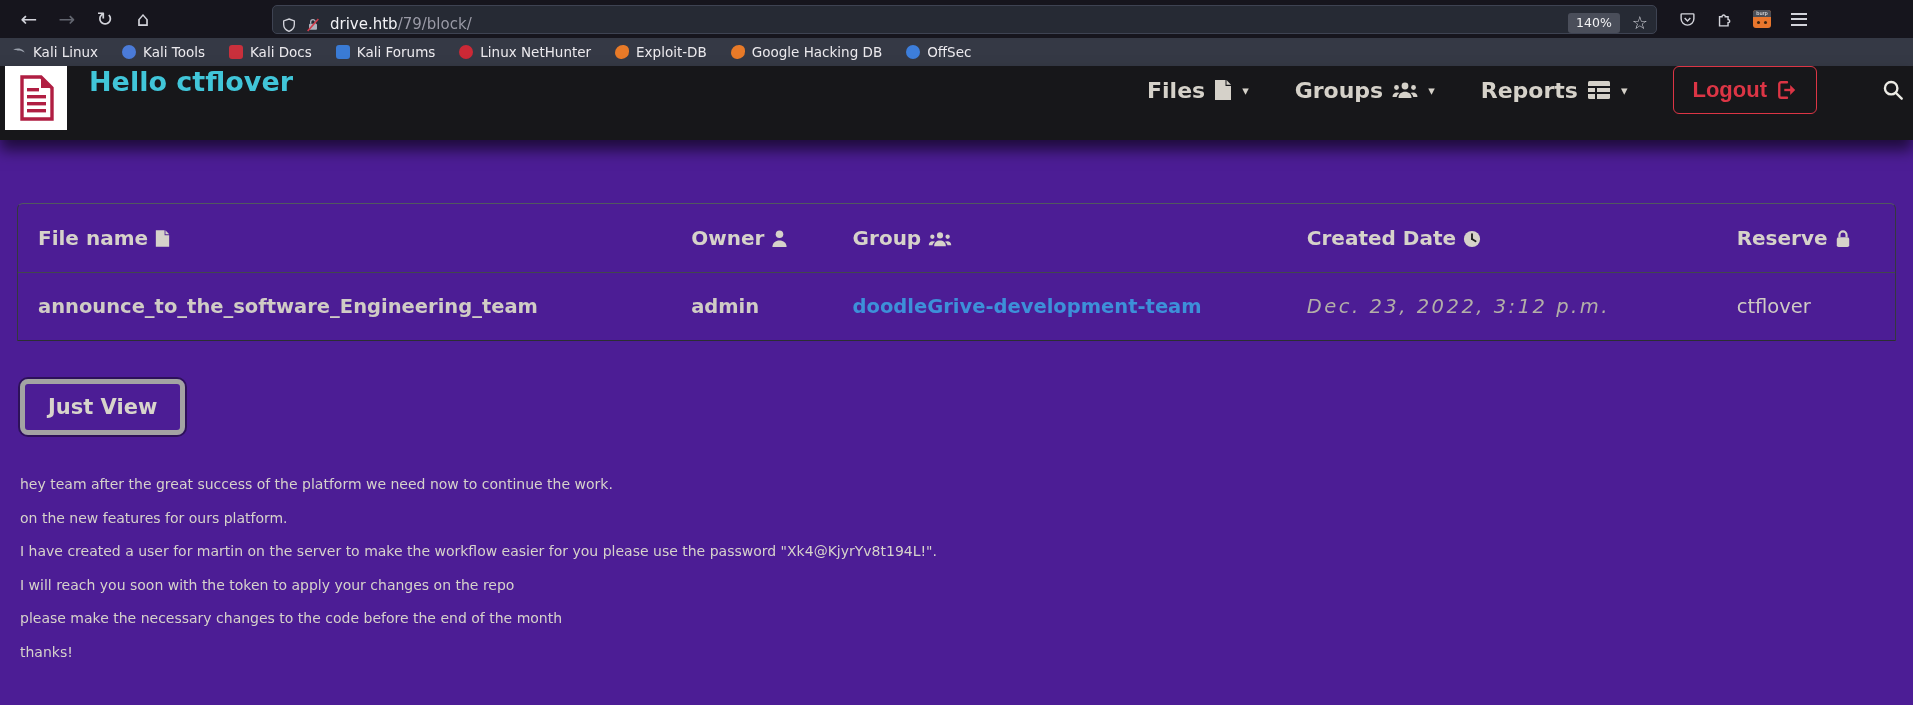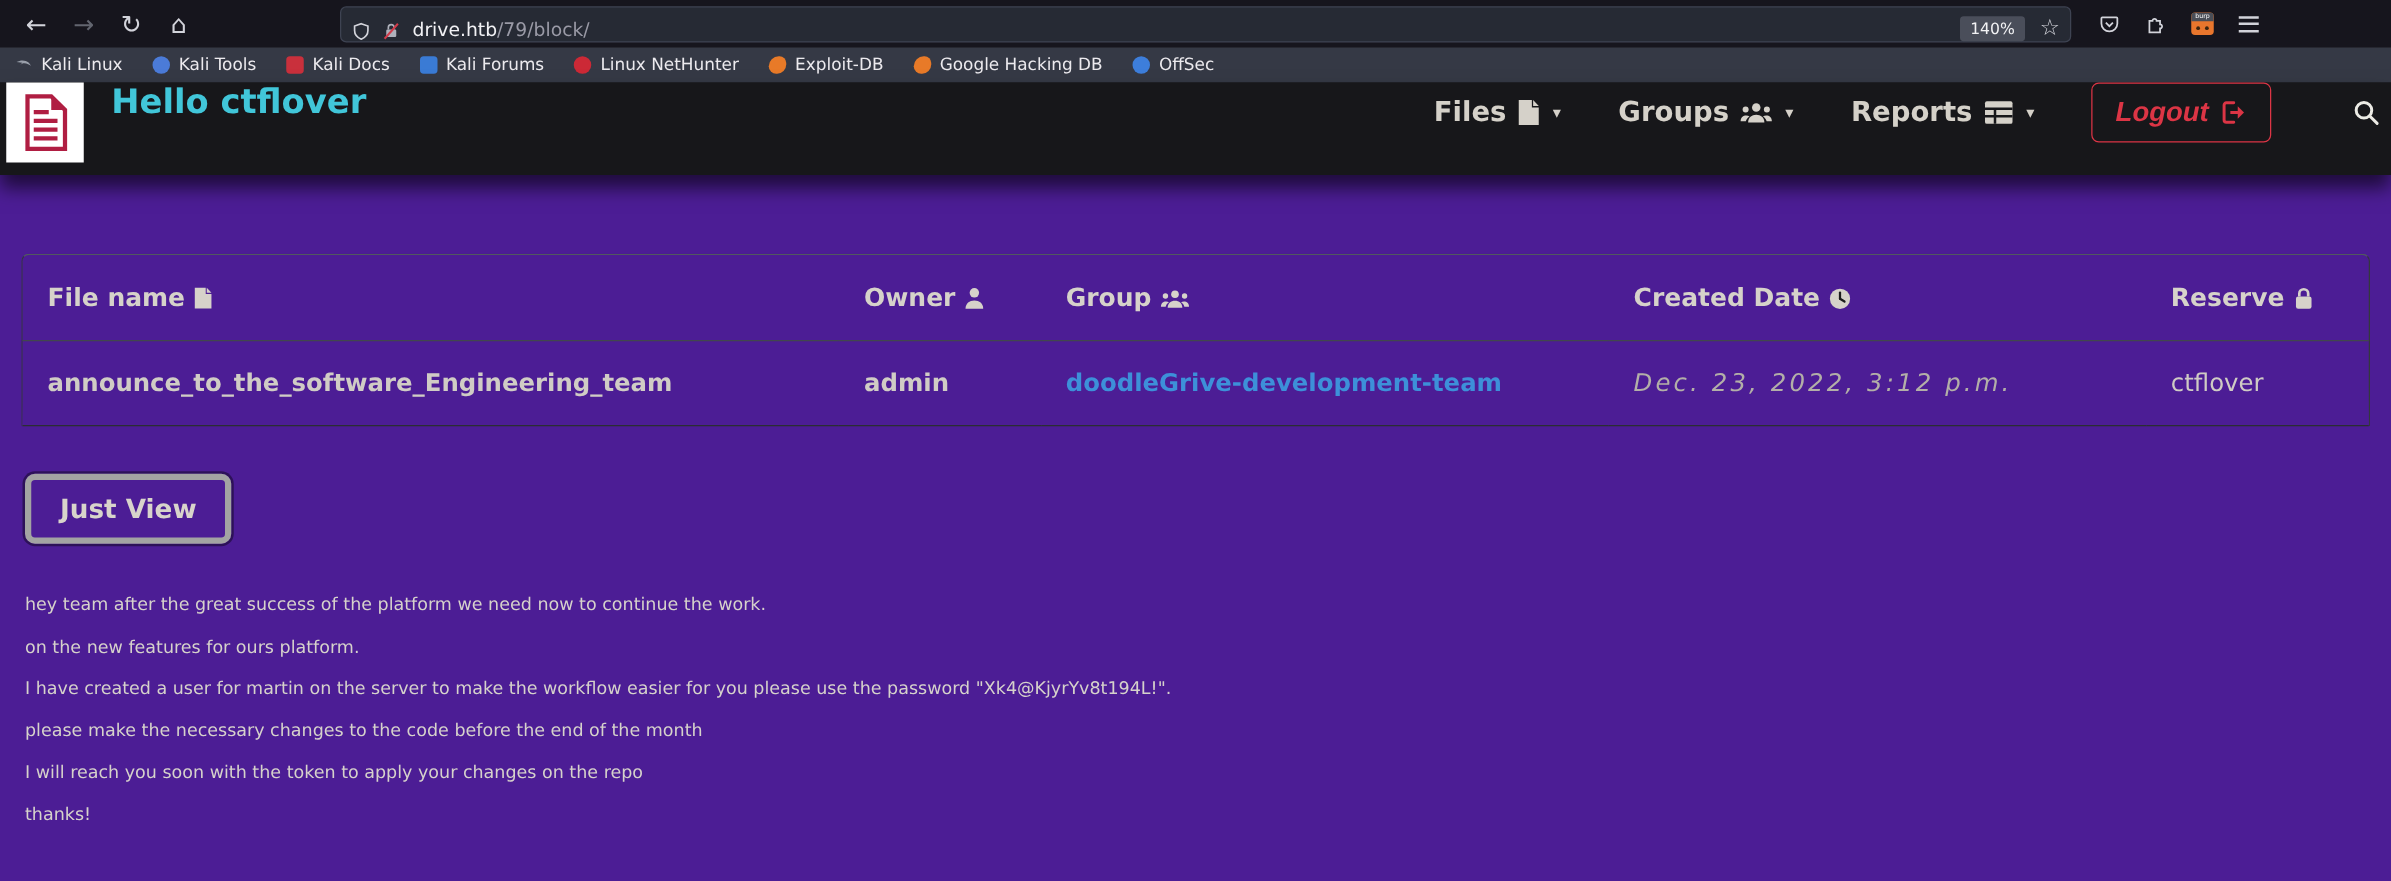--- a/index.html
+++ b/index.html
@@ -37,21 +37,21 @@
   
   .site-header { height:74px; background:#17171a; display:flex; align-items:flex-start; 
                  position:relative; z-index:2; box-shadow:0 10px 14px rgba(0,0,0,.6); }
   .logo-box { width:62px; height:64px; background:#ffffff; margin-left:5px; display:flex;
               align-items:center; justify-content:center; flex:0 0 auto; }
   .greeting { color:#41c6d9; font-size:27px; font-weight:bold; margin-left:22px; white-space:nowrap; }
   .main-nav { margin-left:auto; display:flex; align-items:center; gap:46px; }
   .nav-item { display:flex; align-items:center; gap:9px; color:#d5d1c9; font-size:22px; font-weight:bold; }
   .caret { font-size:13px; color:#d5d1c9; margin-left:1px; }
   .logout-btn { display:flex; align-items:center; gap:9px; color:#dc3545; border:1px solid #dc3545;
-                border-radius:6px; padding:10px 18px; font-size:22px; font-weight:bold; background:transparent;font-style:italic; }
+                border-radius:6px; padding:10px 18px; font-size:22px; font-weight:bold; background:transparent; }
   .search-btn { margin-left:10px; display:flex; align-items:center; justify-content:center; width:40px; height:40px; }
 
   
   .content { background:#4c1d95; height:565px; padding-top:63px; position:relative; z-index:1; }
   .table-wrap { margin:0 17px; border:1px solid #34383e; border-top:1px solid #51595f;
                 border-bottom:none; border-radius:6px 6px 0 0; }
   table { width:100%; border-collapse:collapse; table-layout:fixed; }
   col.c1{width:34.8%} col.c2{width:8.6%} col.c3{width:24.2%} col.c4{width:22.9%} col.c5{width:9.5%}
   th { text-align:left; font-size:20px; font-weight:bold; color:#d6d2ca; padding:22px 20px;
        border-bottom:1px solid #42474d; white-space:nowrap; }
@@ -268,18 +268,18 @@
       </tbody>
     </table>
   </div>
 
   <button class="just-view">Just View</button>
 
   <div class="message">
     <div>hey team after the great success of the platform we need now to continue the work.</div>
     <div>on the new features for ours platform.</div>
     <div>I have created a user for martin on the server to make the workflow easier for you please use the password "Xk4@KjyrYv8t194L!".</div>
+    <div>I will reach you soon with the token to apply your changes on the repo</div>
     <div>please make the necessary changes to the code before the end of the month</div>
-    <div>I will reach you soon with the token to apply your changes on the repo</div>
     <div>thanks!</div>
   </div>
 
 </div>
 
 </body></html>

